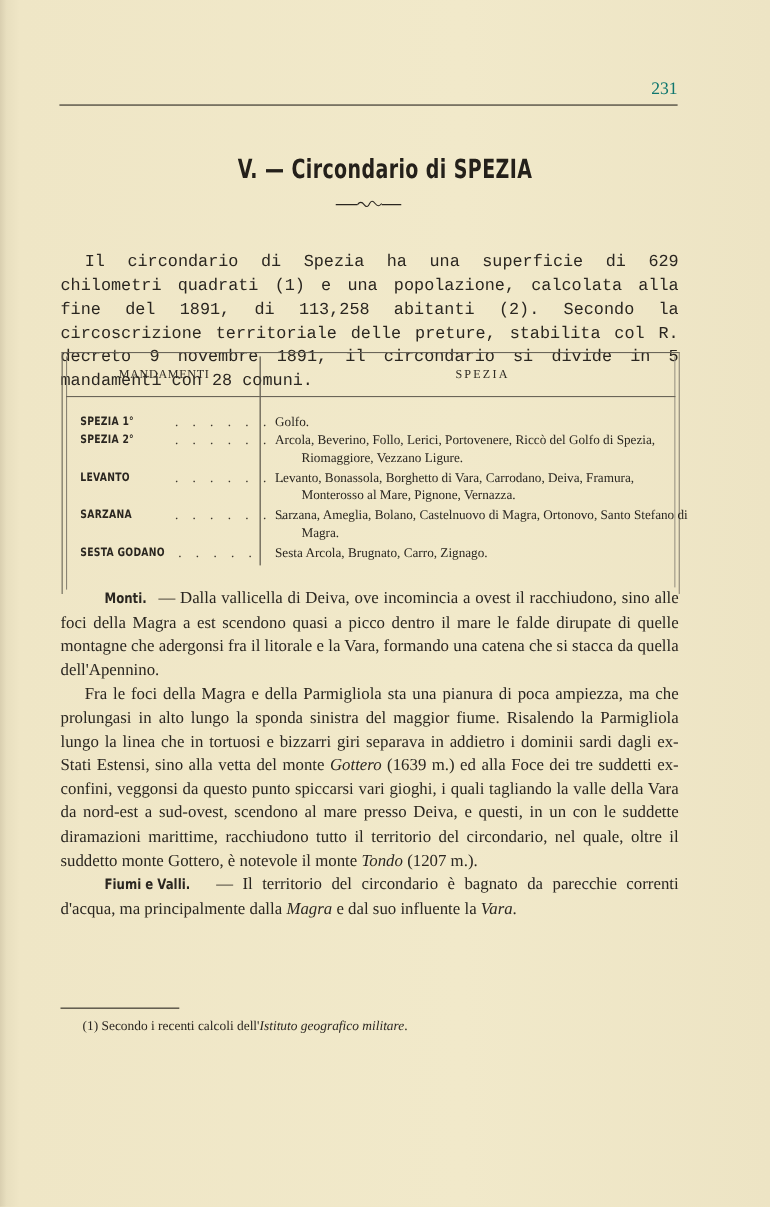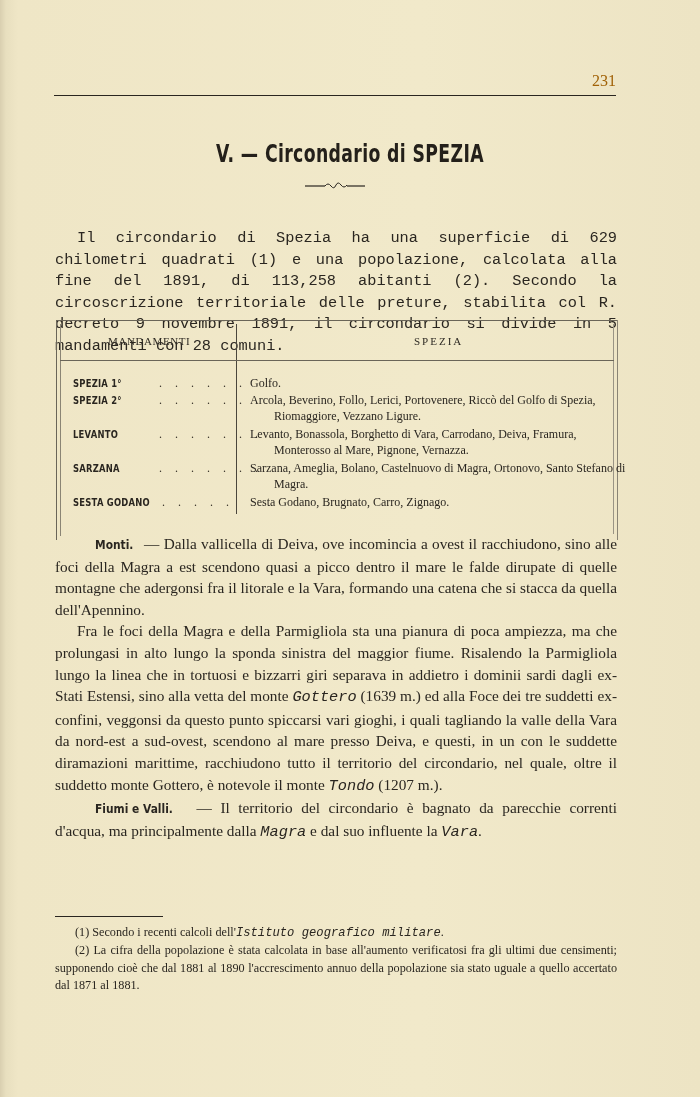--- a/index.html
+++ b/index.html
@@ -6,21 +6,21 @@
     body {
       width: 700px; height: 1097px; overflow: hidden;
       background: #efe6c6;
       background-image: linear-gradient(90deg, #d9cfb0 0px, #e8dfbf 6px, #efe6c6 18px, #f1e9ca 60%, #ede4c4 100%);
       color: #2a2620;
       font-family: "Liberation Serif", "DejaVu Serif", serif;
       position: relative;
     }
     .page-num {
       position: absolute; top: 72px; right: 84px;
-      font-size: 16px; color: #a16207;
+      font-size: 16px; color: #0f766e;
     }
     .top-rule {
       position: absolute; top: 95px; left: 54px; width: 562px;
       height: 0; border-top: 1.6px solid #2a2620;
     }
     .title {
       position: absolute; top: 140px; left: 0; width: 700px;
       text-align: center;
       font-family: "DejaVu Sans", sans-serif;
       font-weight: bold; font-size: 24px;
@@ -77,21 +77,21 @@
       margin-right: -6px;
     }
     .fn-rule {
       position: absolute; top: 916px; left: 55px; width: 108px; border-top: 1px solid #2a2620;
     }
     .footnotes {
       position: absolute; top: 924px; left: 55px; width: 562px;
       font-size: 12.2px; line-height: 17.4px; text-align: justify;
     }
     .footnotes p { margin: 0; text-indent: 20px; }
-    i { font-style: italic; font-family: Liberation Mono, monospace; }
+    i { font-style: italic; }
   </style>
 </head>
 <body>
 
 <div>
   <div class="page-num">231</div>
   <div class="top-rule"></div>
 
   <div class="title">V. — Circondario di SPEZIA</div>
   <svg class="ornament" viewBox="0 0 60 8">
@@ -130,28 +130,27 @@
       <span class="comuni">Levanto, Bonassola, Borghetto di Vara, Carrodano, Deiva, Framura, Monterosso al Mare, Pignone, Vernazza.</span>
     </div>
     <div class="row" style="top:141px">
       <span class="mname">SARZANA</span>
       <span class="dots">. . . . . . .</span>
       <span class="comuni">Sarzana, Ameglia, Bolano, Castelnuovo di Magra, Ortonovo, Santo Stefano di Magra.</span>
     </div>
     <div class="row" style="top:175px">
       <span class="mname">SESTA GODANO</span>
       <span class="dots">. . . . .</span>
-      <span class="comuni">Sesta Godano, Brugnato, Carro, Zignago.</span>
+      <span class="comuni">Sesta Arcola, Brugnato, Carro, Zignago.</span>
     </div>
   </div>
 
   <div class="body-text">
     <p><span class="lead">Monti.</span><span> — Dalla vallicella di Deiva, ove incomincia a ovest il racchiudono, sino alle foci della Magra a est scendono quasi a picco dentro il mare le falde dirupate di quelle montagne che adergonsi fra il litorale e la Vara, formando una catena che si stacca da quella dell'Apennino.</span></p>
     <p><span>Fra le foci della Magra e della Parmigliola sta una pianura di poca ampiezza, ma che prolungasi in alto lungo la sponda sinistra del maggior fiume. Risalendo la Parmigliola lungo la linea che in tortuosi e bizzarri giri separava in addietro i dominii sardi dagli ex-Stati Estensi, sino alla vetta del monte </span><i>Gottero</i><span> (1639 m.) ed alla Foce dei tre suddetti ex-confini, veggonsi da questo punto spiccarsi vari gioghi, i quali tagliando la valle della Vara da nord-est a sud-ovest, scendono al mare presso Deiva, e questi, in un con le suddette diramazioni marittime, racchiudono tutto il territorio del circondario, nel quale, oltre il suddetto monte Gottero, è notevole il monte </span><i>Tondo</i><span> (1207 m.).</span></p>
     <p><span class="lead">Fiumi e Valli.</span><span> — Il territorio del circondario è bagnato da parecchie correnti d'acqua, ma principalmente dalla </span><i>Magra</i><span> e dal suo influente la </span><i>Vara</i><span>.</span></p>
   </div>
 
   <div class="fn-rule"></div>
   <div class="footnotes">
     <p><span>(1) Secondo i recenti calcoli dell'</span><i>Istituto geografico militare</i><span>.</span></p>
-    <p>(2) La cifra della popolazione è stata calcolata in base all'aumento verificatosi fra gli ultimi due censimenti; supponendo cioè che dal 1881 al 1890 l'accrescimento annuo della popolazione sia stato uguale a quello accertato dal 1871 al 1881.</p>
   </div>
 </div>
 
 </body></html>

